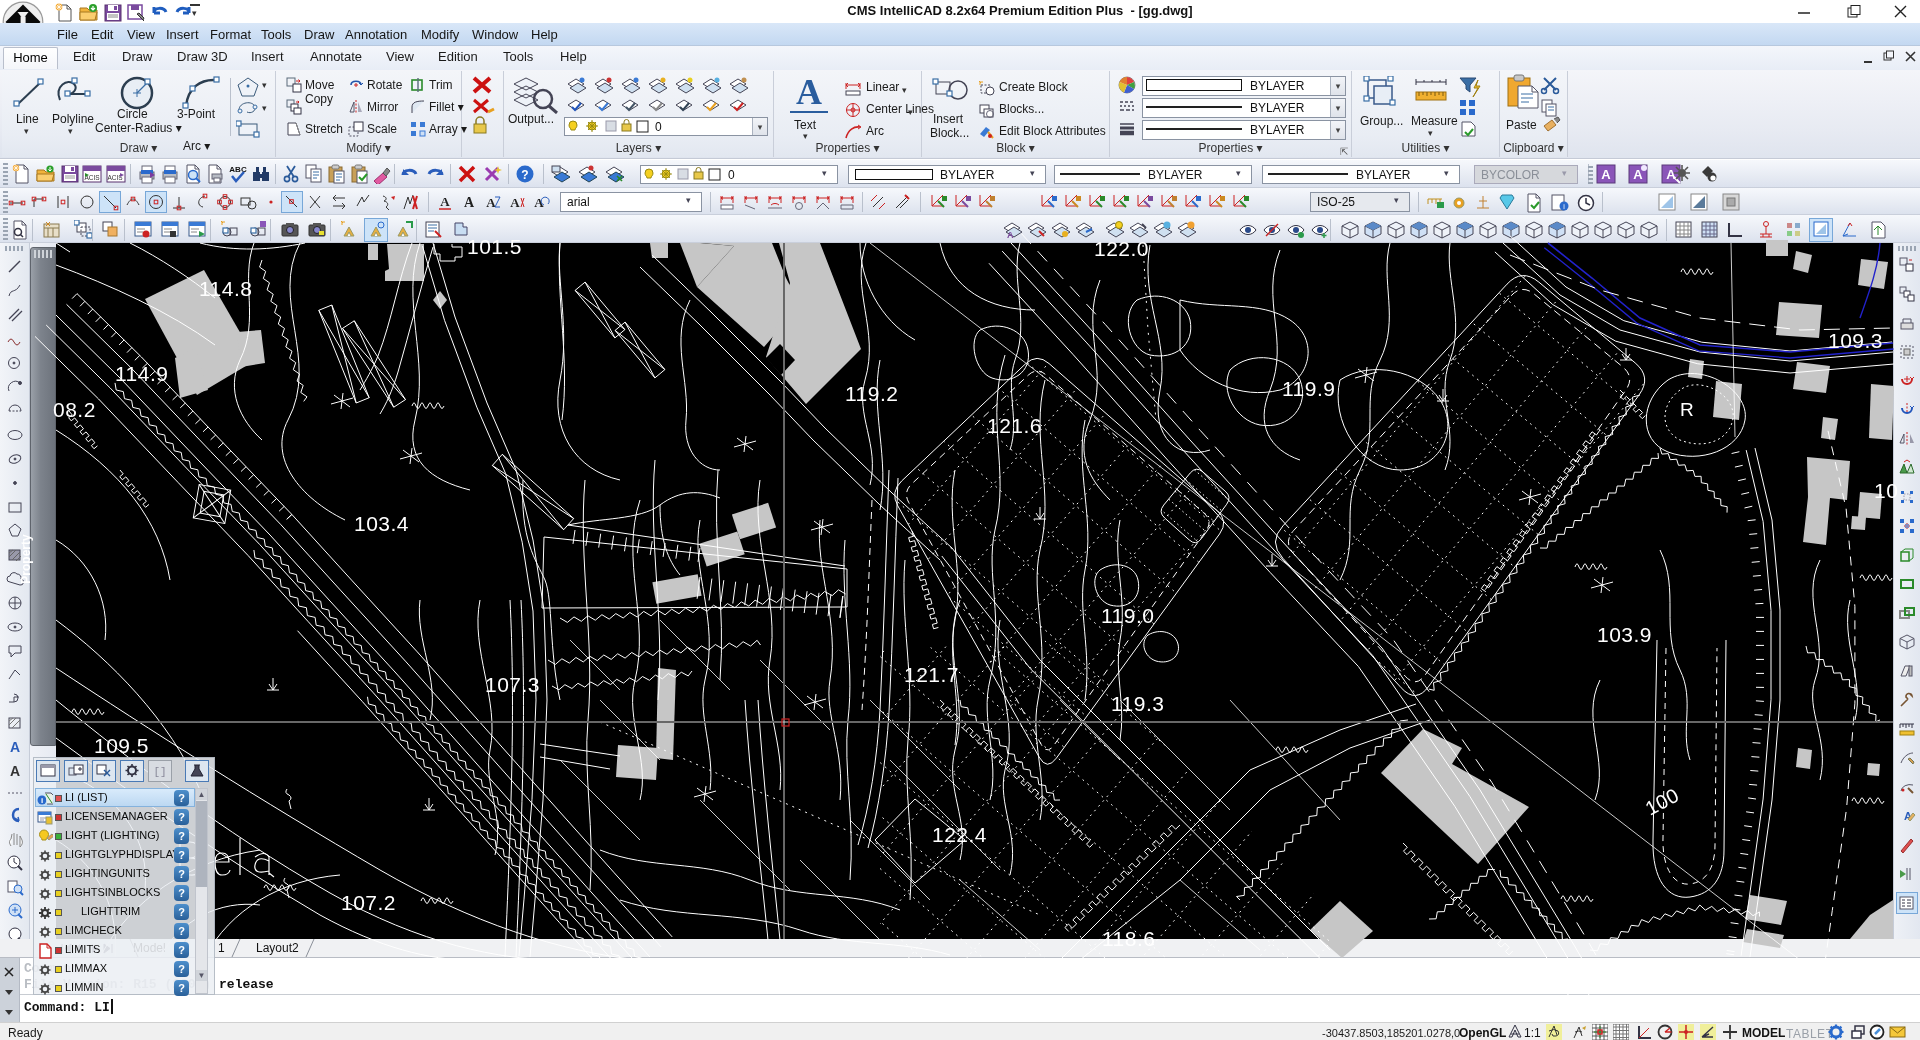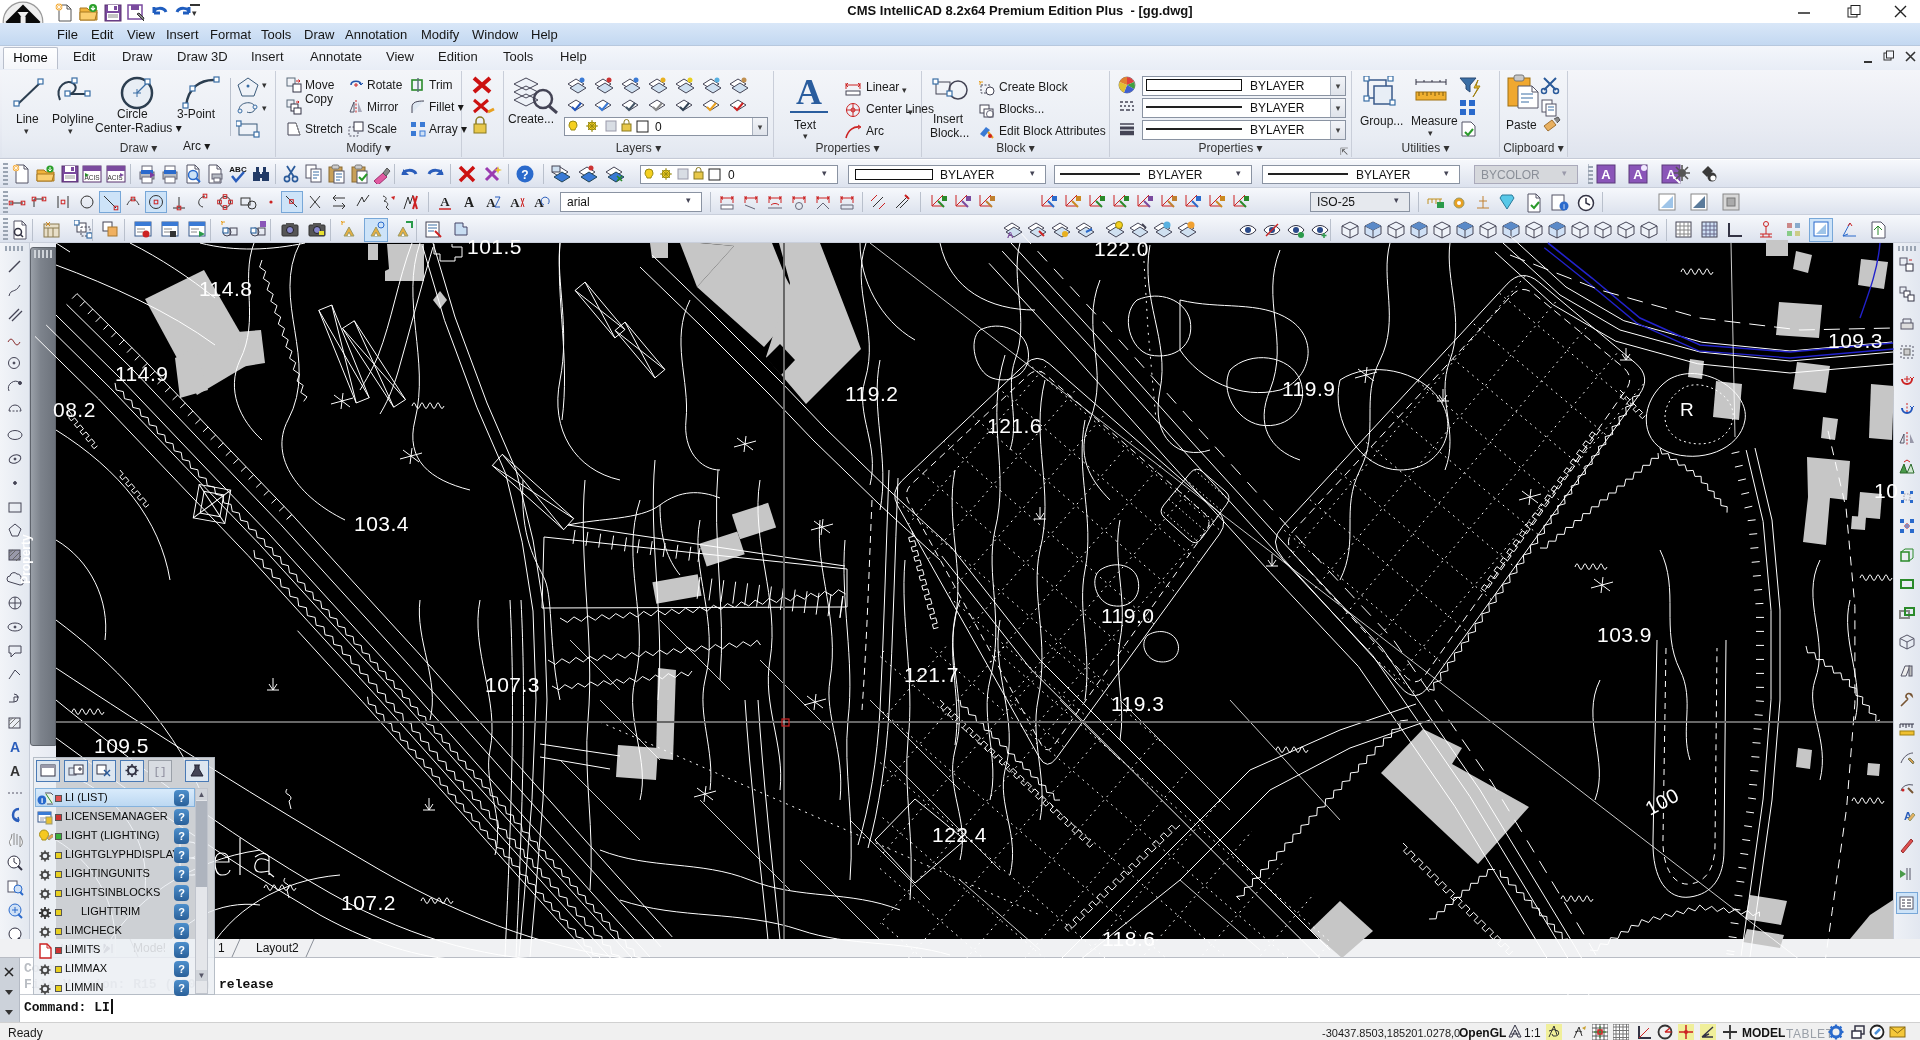--- a/index.html
+++ b/index.html
@@ -235,21 +235,21 @@
     <path d="M8 26 L22 38 M22 26 L8 38" stroke="#cc1111" stroke-width="3"></path>
     <path d="M22 38 l6 -3" stroke="#e8a020" stroke-width="3"></path>
     <rect x="8" y="50" width="12" height="9" fill="#e8c84a" stroke="#8a7a20"></rect>
     <path d="M10 50 v-3 a4 4 0 0 1 8 0 v3" fill="none" stroke="#8a7a20" stroke-width="1.5"></path>
   </svg>
 <svg class="abs" style="left:510px;top:74px" width="52" height="40" viewBox="0 0 52 40">
     <path d="M4 10 L16 4 L28 10 L16 16 Z M4 18 L16 12 L28 18 L16 24 Z M4 26 L16 20 L28 26 L16 32 Z" fill="#eef2f8" stroke="#445"></path>
     <circle cx="33" cy="25" r="9" fill="none" stroke="#445" stroke-width="2.5"></circle>
     <path d="M39 32 l8 7" stroke="#445" stroke-width="3"></path>
   </svg>
-<div class="abs ritem" style="left:508px;top:112px">Create...</div>
+<div class="abs ritem" style="left:508px;top:112px">Output...</div>
 <svg class="abs" style="left:566px;top:75px" width="22" height="19" viewBox="0 0 22 19">
     <path d="M2 9 L10 4 L18 9 L10 14 Z" fill="#fff" stroke="#445"></path>
     <path d="M4 13 L12 8 L20 13 L12 18 Z" fill="#cfe0f0" stroke="#445"></path>
     <circle cx="16" cy="5" r="2.5" fill="#3a7ad5"></circle>
   </svg>
 <svg class="abs" style="left:566px;top:96px" width="22" height="19" viewBox="0 0 22 19">
     <path d="M2 9 L10 4 L18 9 L10 14 Z" fill="#fff" stroke="#445"></path>
     <path d="M6 11 l3 3 6 -7" stroke="#2255bb" stroke-width="2" fill="none"></path>
   </svg>
 <svg class="abs" style="left:593px;top:75px" width="22" height="19" viewBox="0 0 22 19">

